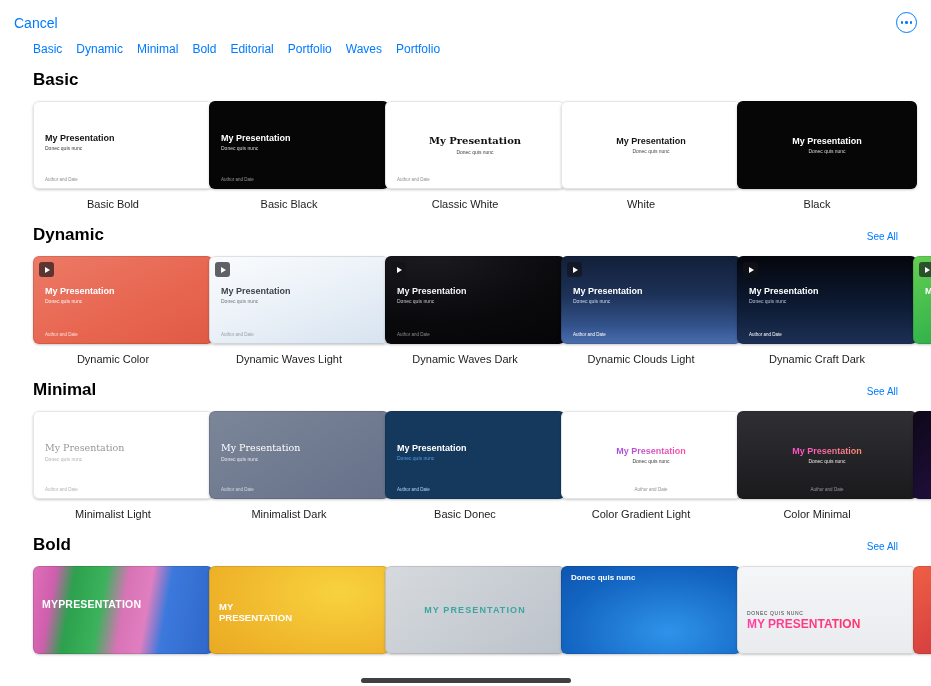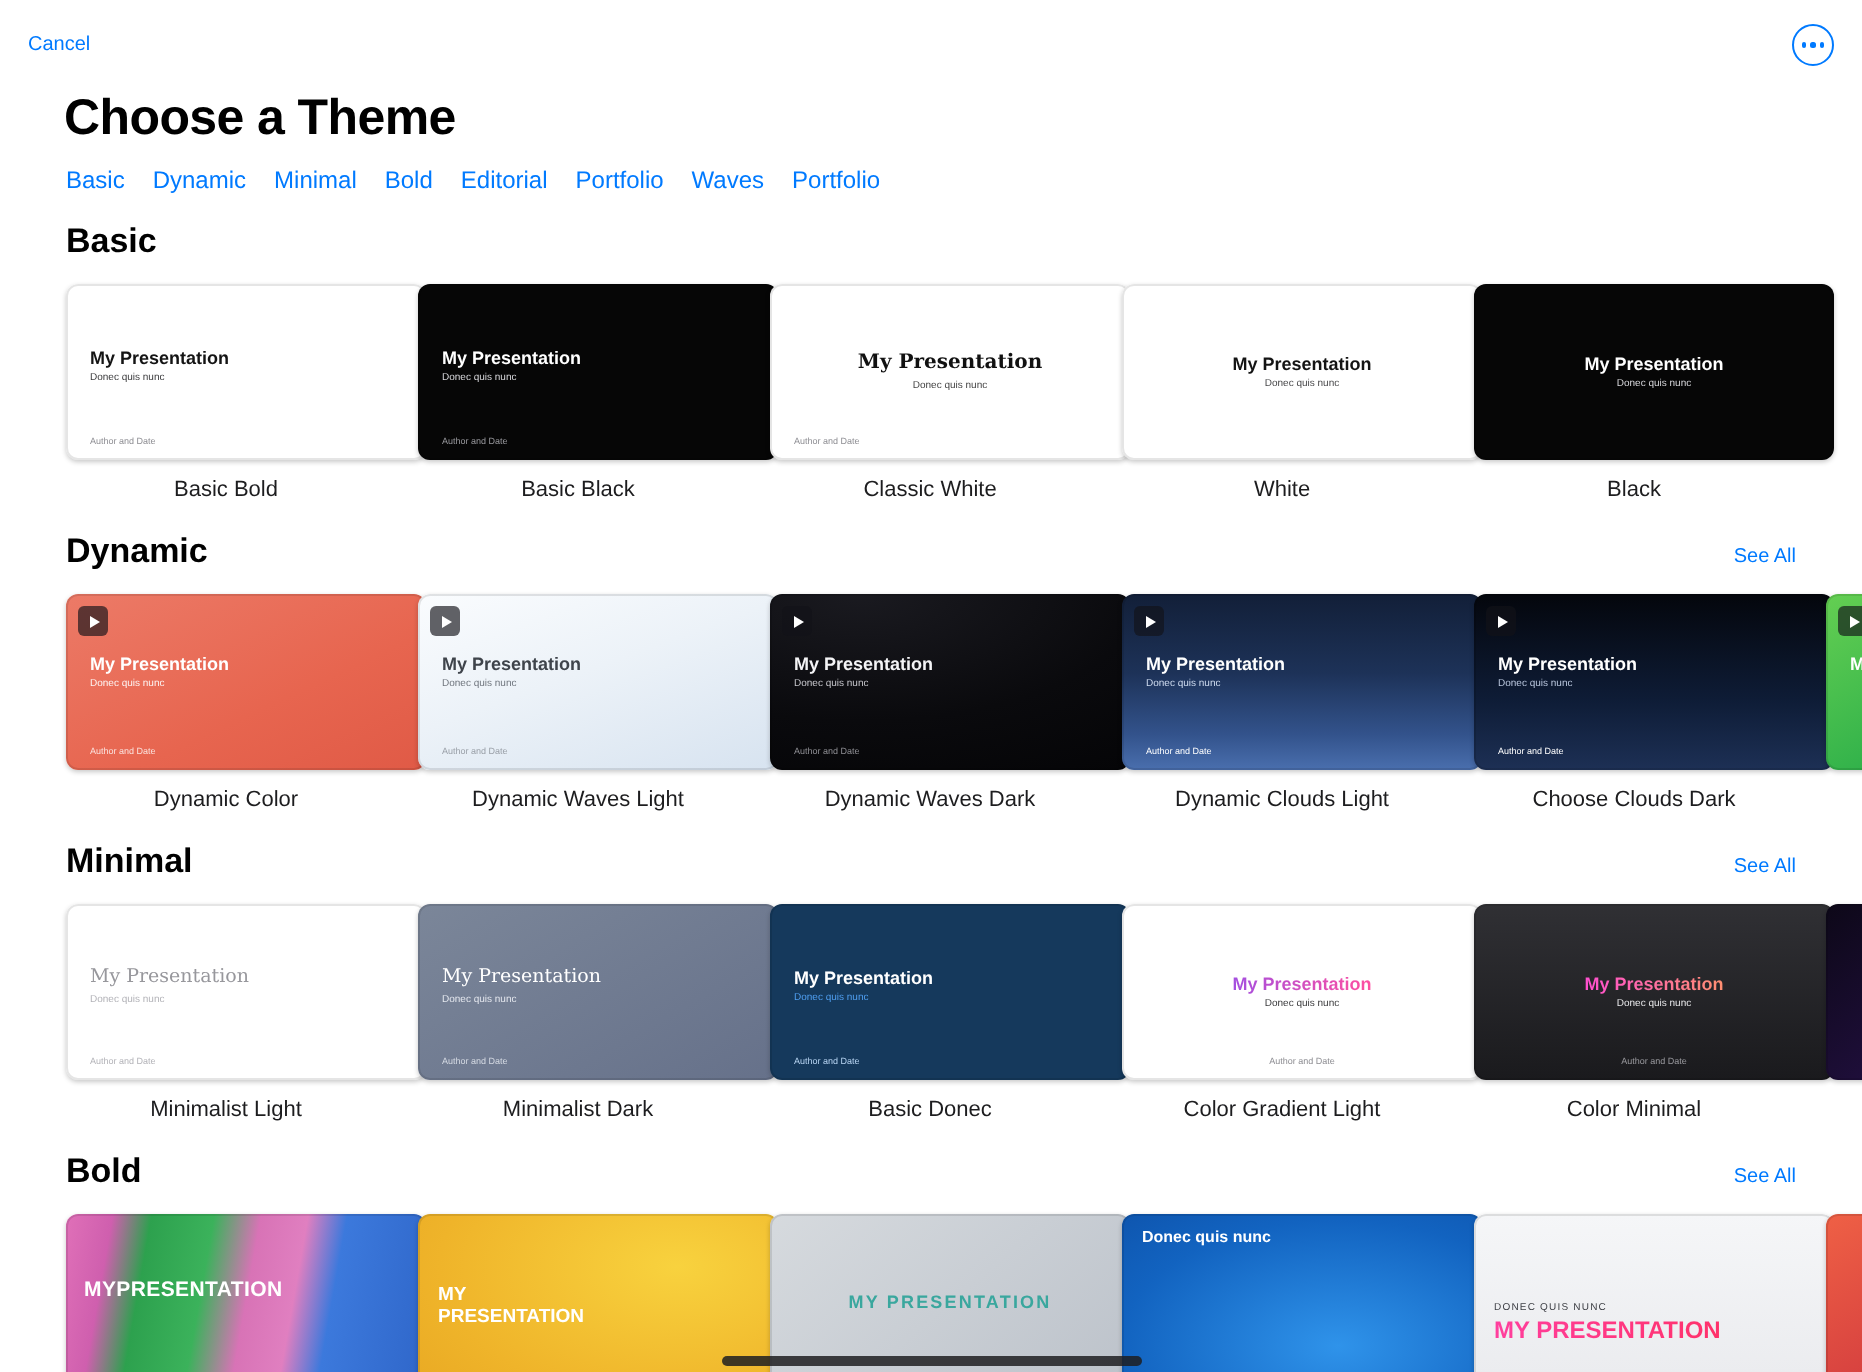--- a/index.html
+++ b/index.html
@@ -7,21 +7,21 @@
   body {
     background:#ffffff;
     font-family:"Liberation Sans", sans-serif;
     overflow:hidden;
     position:relative;
     color:#000;
   }
   a { text-decoration:none; }
 
   .topbar { display:flex; justify-content:space-between; align-items:center; padding:12px 14px 0 14px; }
-  .cancel { color:var(--accent); font-size:10px; }
+  .cancel { color:var(--accent); font-size:14px; }
   .more-btn {
     width:21px; height:21px; border:1.5px solid var(--accent); border-radius:50%;
     display:flex; align-items:center; justify-content:center; cursor:pointer;
   }
   .dots { display:flex; gap:2px; }
   .dots i { width:2.5px; height:2.5px; border-radius:50%; background:var(--accent); }
 
   .title { font-size:25px; font-weight:700; letter-spacing:-0.3px; margin:12px 0 0 32px; color:#000; }
 
   .nav { display:flex; gap:14px; margin:9px 0 0 33px; }
@@ -176,21 +176,20 @@
     <a href="#" class="cancel">Cancel</a>
     <span class="more-btn">
       <span class="dots">
           <i></i>
           <i></i>
           <i></i>
         </span>
     </span>
   </div>
 
-  <h1 class="title">Choose a Theme</h1>
 
   <nav class="nav">
       <a class="nav-link" href="#">Basic</a>
       <a class="nav-link" href="#">Dynamic</a>
       <a class="nav-link" href="#">Minimal</a>
       <a class="nav-link" href="#">Bold</a>
       <a class="nav-link" href="#">Editorial</a>
       <a class="nav-link" href="#">Portfolio</a>
       <a class="nav-link" href="#">Waves</a>
       <a class="nav-link" href="#">Portfolio</a>
@@ -304,21 +303,21 @@
           </div>
           <div class="card">
             <div class="thumb style-clouds-dark">
               <span class="play"></span>
               <div class="pv">
                 <div class="t">My Presentation</div>
                 <div class="s">Donec quis nunc</div>
               </div>
               <div class="f">Author and Date</div>
             </div>
-            <div class="label">Choose Clouds Dark</div>
+            <div class="label">Dynamic Craft Dark</div>
           </div>
           <div class="card">
             <div class="thumb style-dynamic-green">
               <span class="play"></span>
               <div class="pv">
                 <div class="t">My Presentation</div>
               </div>
             </div>
             <div class="label"></div>
           </div>

